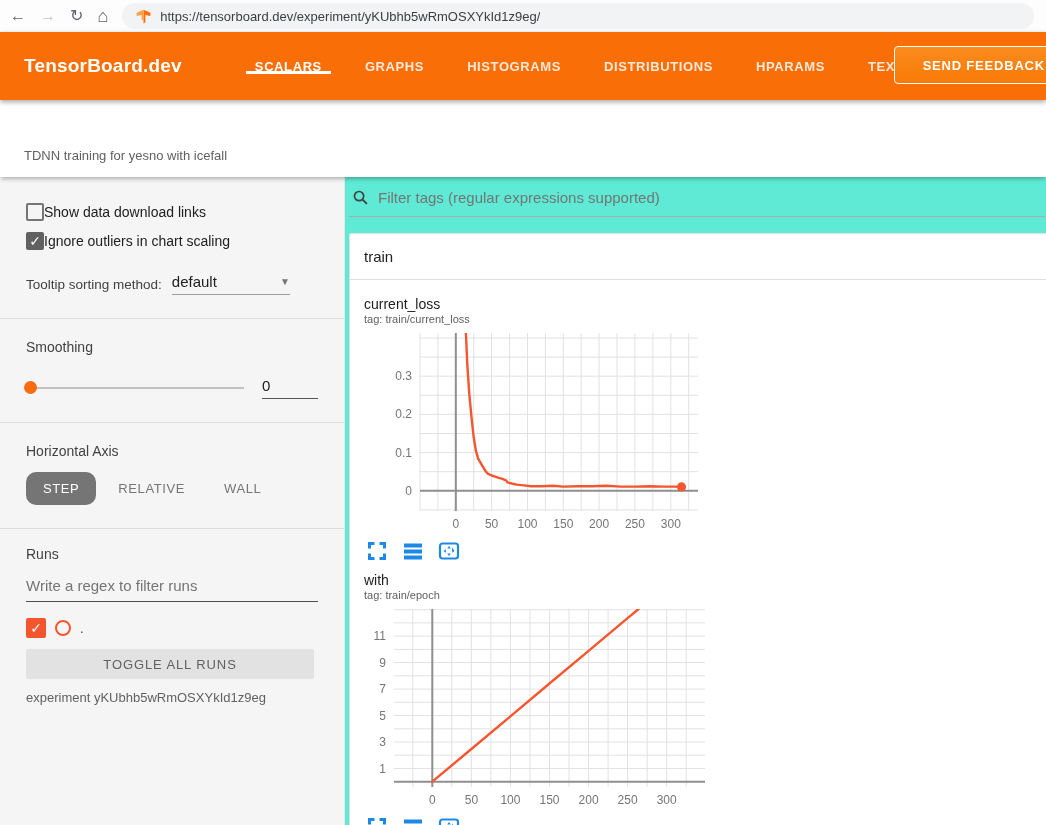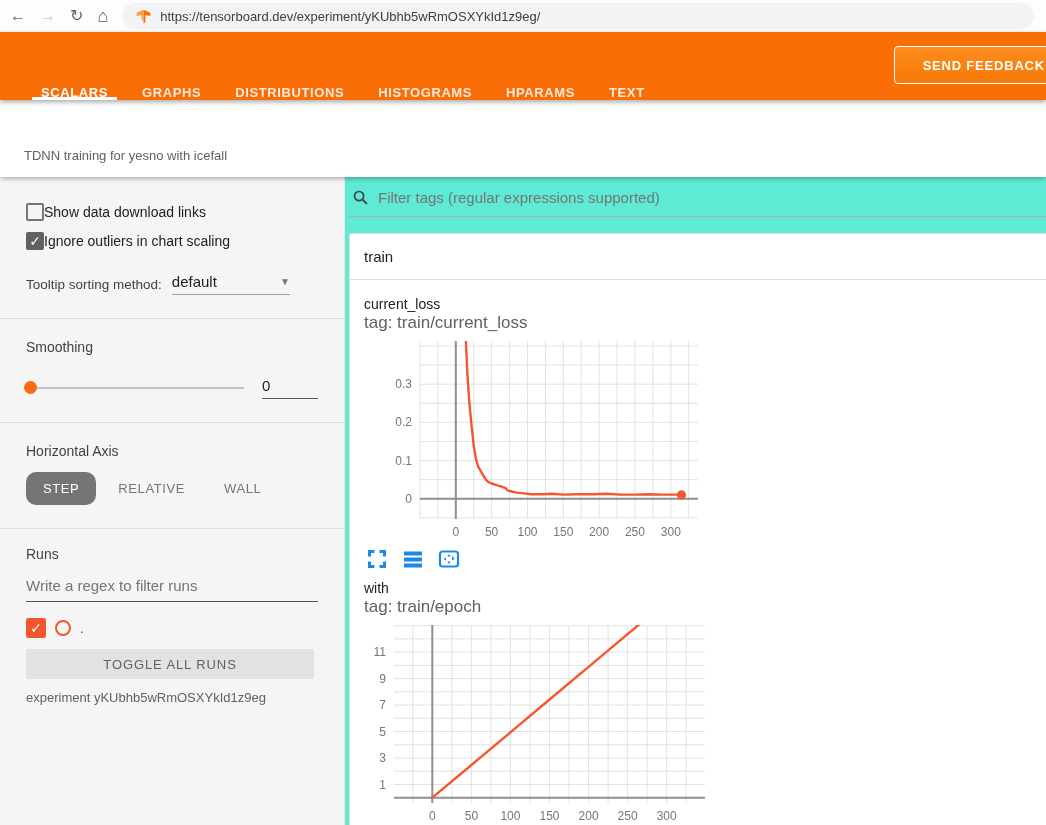--- a/index.html
+++ b/index.html
@@ -13,21 +13,21 @@
   .nav-ico.disabled { color:#c4c7cb; }
   .url-pill { flex:1; height:26px; border-radius:13px; background:#f1f3f4;
     display:flex; align-items:center; padding:0 14px; gap:9px; }
   .url-text { font-size:13px; color:#3c4043; white-space:nowrap; overflow:hidden; }
 
   
   .app-header { height:68px; background:#f96e07; display:flex; align-items:stretch;
     padding-left:24px; position:relative; box-shadow:0 2px 5px rgba(0,0,0,0.35); z-index:5; }
   .logo { color:#fff; font-size:19px; font-weight:700; align-self:center; margin-right:56px;
     letter-spacing:0.2px; cursor:pointer; }
-  .tabs { display:flex; align-items:flex-end; }
+  .tabs { display:flex; align-items:center;gap:9px; }
   .tab { display:flex; align-items:center; padding:0 17px; color:rgba(255,255,255,0.85);
     font-size:13px; letter-spacing:0.6px; cursor:pointer; position:relative; font-weight:700; }
   .tab.active { color:#fff; }
   .tab.active::after { content:""; position:absolute; left:8px; right:8px; bottom:0;
     height:3px; background:#fff; }
   .feedback-btn { position:absolute; right:-28px; top:14px; height:38px; padding:0 28px;
     border:1.5px solid #fff; border-radius:4px; color:#fff; font-size:13px; font-weight:700;
     letter-spacing:0.8px; background:linear-gradient(180deg,#fb8c1e,#f87a06);
     display:flex; align-items:center; cursor:pointer; }
 
@@ -87,21 +87,21 @@
   .filter-input { flex:1; border:none; outline:none; font-size:15px; color:#424242;
     background:transparent; font-family:inherit; }
   .filter-input::placeholder { color:#757575; }
   .card { margin-top:16px; width:1200px; background:#fff; border:1px solid #e0e0e0;
     border-radius:2px; }
   .card-header { height:46px; display:flex; align-items:center; padding-left:14px;
     font-size:15px; color:#212121; border-bottom:1px solid #e0e0e0; cursor:pointer; }
   .charts-grid { display:flex; flex-wrap:wrap; width:692px; padding:16px 0 0 10px; }
   .chart { width:345px; margin-bottom:10px; }
   .chart-title { font-size:14px; color:#212121; margin:0 0 1px 4px; }
-  .chart-tag { font-size:17px; color:#616161; margin-left:4px; }
+  .chart-tag { font-size:11px; color:#616161; margin-left:4px; }
   .chart svg.plot { display:block; margin-top:8px; }
   .chart-actions { display:flex; gap:14px; margin-top:5px; padding-left:6px; }
   .chart-actions .act { width:22px; height:22px; cursor:pointer; }
 </style>
 </head>
 <body>
 
 <div class="browser-bar">
   <span class="nav-ico">←</span>
   <span class="nav-ico disabled">→</span>
@@ -110,25 +110,26 @@
   <div class="url-pill">
     <svg width="15" height="15" viewBox="0 0 24 24">
       <polygon points="12,1 23,6 23,11 15,9.5 15,21 12,23" fill="#f96e07"></polygon>
       <polygon points="12,1 1,6 1,11 9,9.5 9,17 12,18.5" fill="#fba045"></polygon>
     </svg>
     <span class="url-text">https://tensorboard.dev/experiment/yKUbhb5wRmOSXYkId1z9eg/</span>
   </div>
 </div>
 
 <div class="app-header">
+  <div class="logo">TensorBoard.dev</div>
   <div class="tabs">
       <div class="tab active">SCALARS</div>
       <div class="tab">GRAPHS</div>
+      <div class="tab">HISTOGRAMS</div>
       <div class="tab">DISTRIBUTIONS</div>
-      <div class="tab">HISTOGRAMS</div>
       <div class="tab">HPARAMS</div>
       <div class="tab">TEXT</div>
     </div>
   <div class="feedback-btn">SEND FEEDBACK</div>
 </div>
 
 <div class="subtitle-band">TDNN training for yesno with icefall</div>
 
 <div class="content">
 

